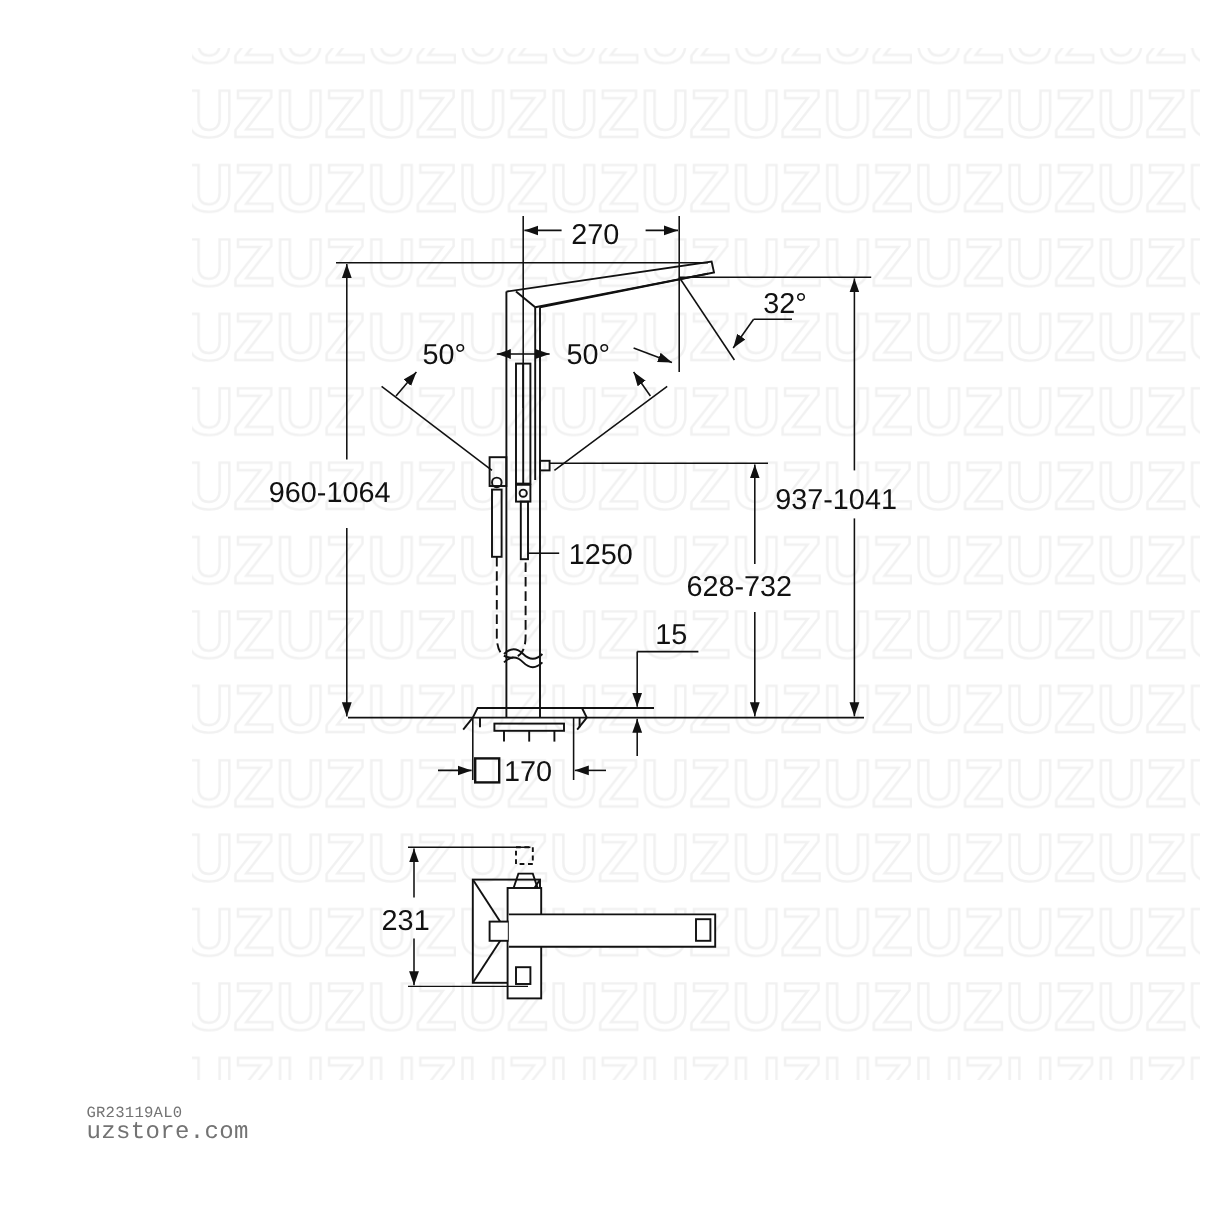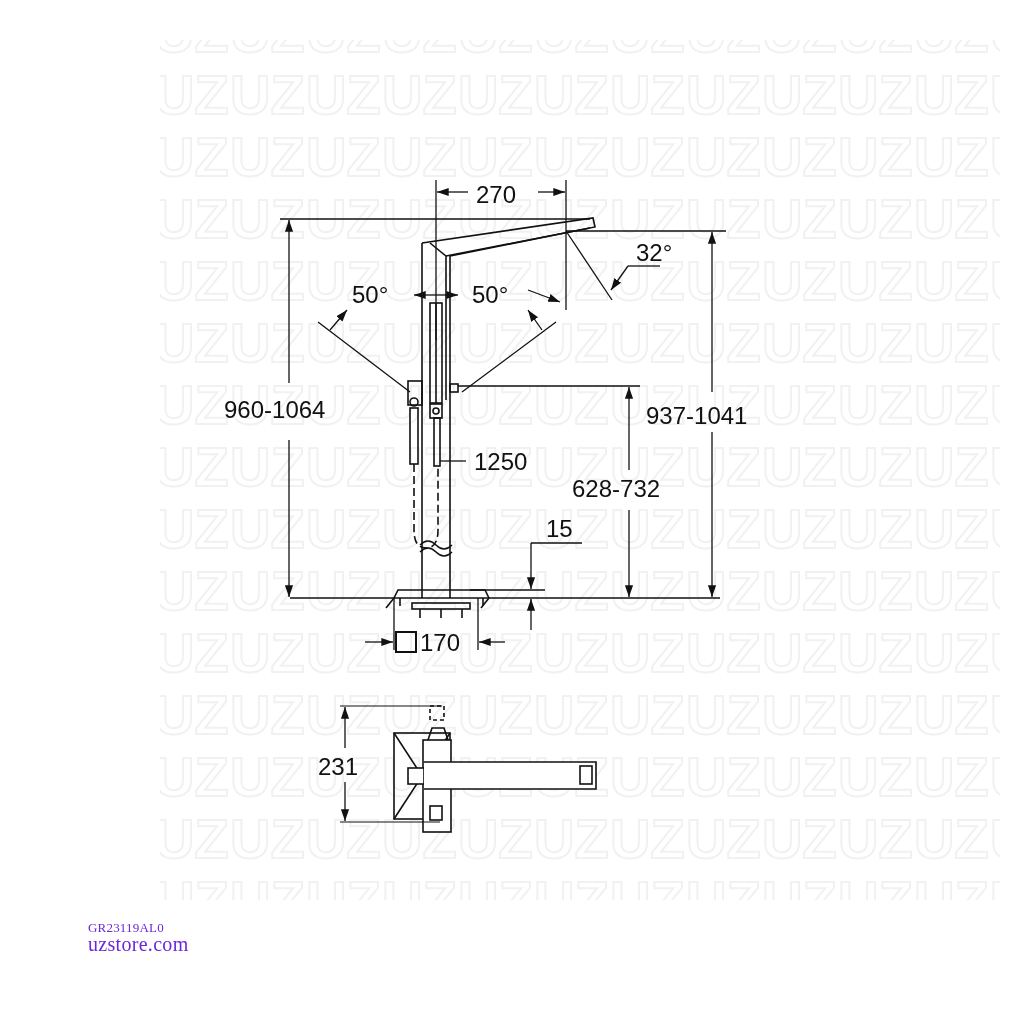--- a/index.html
+++ b/index.html
@@ -1,21 +1,21 @@
 <!DOCTYPE html>
 <html><head>
 <meta charset="utf-8">
 <style>
   html, body { margin:0; padding:0; background:#ffffff; }
   body { width:1024px; height:1024px; position:relative; overflow:hidden;
          font-family:"Liberation Sans", sans-serif; }
   #drawing { position:absolute; left:0; top:0; width:1024px; height:1024px; }
   .dim { font-family:"Liberation Sans", sans-serif; font-size:24px; fill:#111; }
-  .footer { position:absolute; left:88px; top:920px; color:#6d28d9;
-            font-family:Liberation Serif, serif; line-height:16px; }
+  .footer { position:absolute; left:72px; top:920px; color:#737373;
+            font-family:Liberation Mono, monospace; line-height:16px; }
   .footer .sku { font-size:13px; letter-spacing:0.2px; }
   .footer .site { font-size:20px; letter-spacing:0.3px; }
 </style>
 </head>
 <body>
 
 <svg id="drawing" viewBox="0 0 1024 1024" xmlns="http://www.w3.org/2000/svg">
   <defs>
     <marker id="arr" viewBox="0 0 10 10" refX="10" refY="5" markerWidth="9" markerHeight="9" orient="auto-start-reverse">
       <path d="M0,1.5 L10,5 L0,8.5 z" fill="#111"></path>

